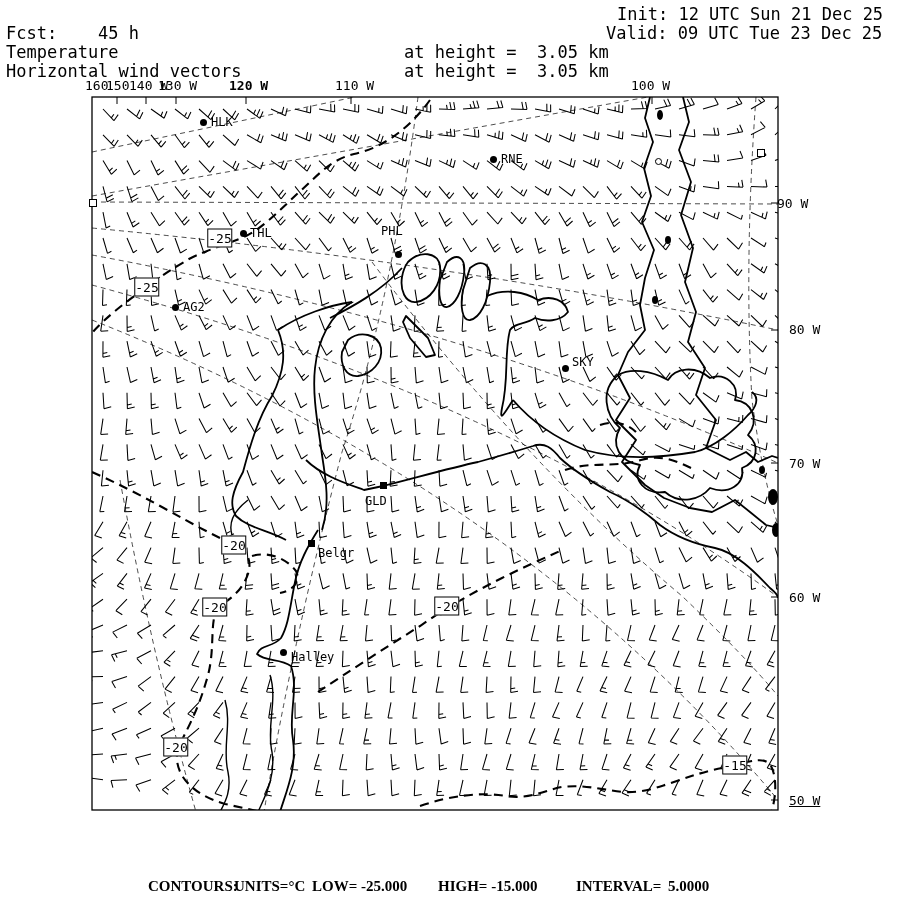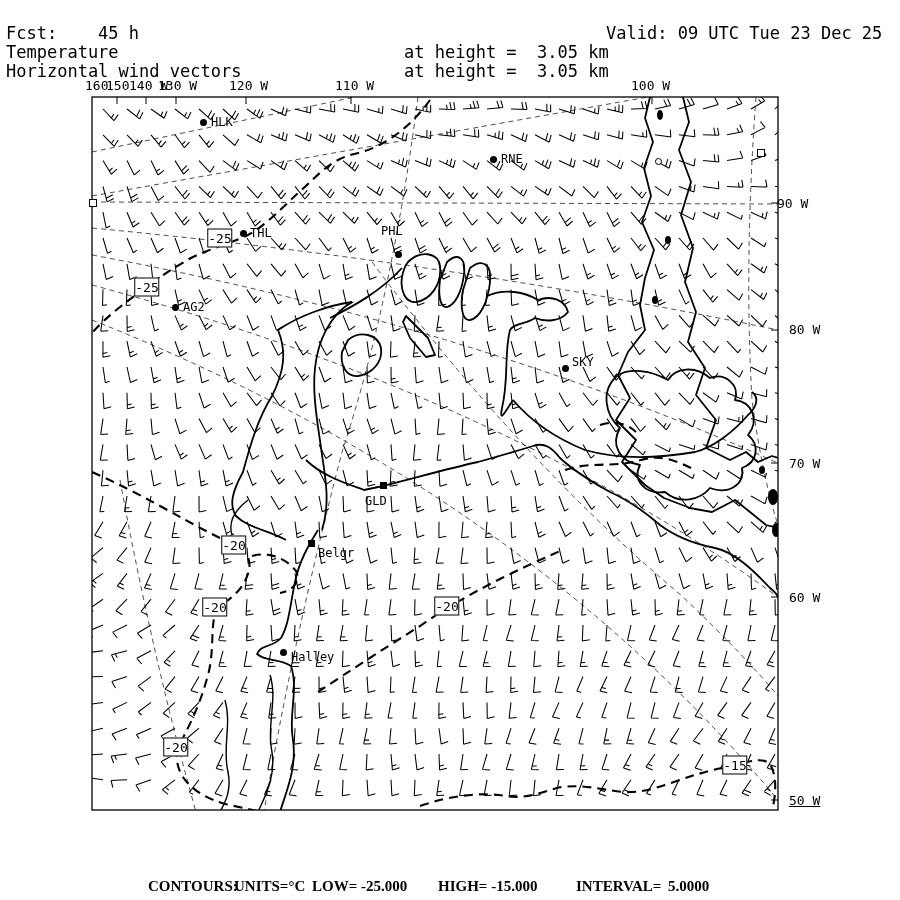--- a/index.html
+++ b/index.html
@@ -18,20 +18,21 @@
   .ftr{position:absolute;top:878px;white-space:pre;
        font-family:"Liberation Serif", serif;font-weight:bold;font-size:15px;}
   svg{position:absolute;left:0;top:0;}
 </style>
 </head>
 <body>
 
 <div id="canvas">
 
   <div class="hdr" style="left:6px;top:24px;">Fcst:    45 h</div>
+  <div class="hdr" style="left:617px;top:5px;">Init: 12 UTC Sun 21 Dec 25</div>
   <div class="hdr" style="left:606px;top:24px;">Valid: 09 UTC Tue 23 Dec 25</div>
   <div class="hdr" style="left:6px;top:43px;">Temperature</div>
   <div class="hdr" style="left:404px;top:43px;">at height =  3.05 km</div>
   <div class="hdr" style="left:6px;top:62px;">Horizontal wind vectors</div>
   <div class="hdr" style="left:404px;top:62px;">at height =  3.05 km</div>
 
   <svg id="map-svg" width="900" height="900" viewBox="0 0 900 900">
     <defs>
       <clipPath id="mapclip">
           <rect x="92" y="97" width="686" height="713"></rect>
@@ -106,21 +107,21 @@
     <g id="tick-layer" stroke="#000" stroke-width="1">
         <path d="M117,97L117,104M146,97L146,104M176,97L176,104M246,97L246,104M351,97L351,104M652,97L652,104M771,203L778,203M771,330L778,330M771,463L778,463M771,597L778,597M771,800L778,800"></path>
       </g>
   </svg>
 
   <div id="top-axis">
       <div class="axlab" style="left: 85px; top: 78px;">160</div>
       <div class="axlab" style="left: 106px; top: 78px;">150</div>
       <div class="axlab" style="left: 129px; top: 78px;">140 W</div>
       <div class="axlab" style="left: 158px; top: 78px;">130 W</div>
-      <div class="axlab" style="left: 229px; top: 78px;">120 W</div>
+      <div class="axlab" style="left: 229px; top: 78px; font-weight: bold;">120 W</div>
       <div class="axlab" style="left: 335px; top: 78px;">110 W</div>
       <div class="axlab" style="left: 631px; top: 78px;">100 W</div>
     </div>
 
   <div id="right-axis">
       <div class="axlab" style="left: 777px; top: 196px;">90 W</div>
       <div class="axlab" style="left: 789px; top: 322px;">80 W</div>
       <div class="axlab" style="left: 789px; top: 456px;">70 W</div>
       <div class="axlab" style="left: 789px; top: 590px;">60 W</div>
       <div class="axlab" style="left: 789px; top: 793px; text-decoration: underline;">50 W</div>

